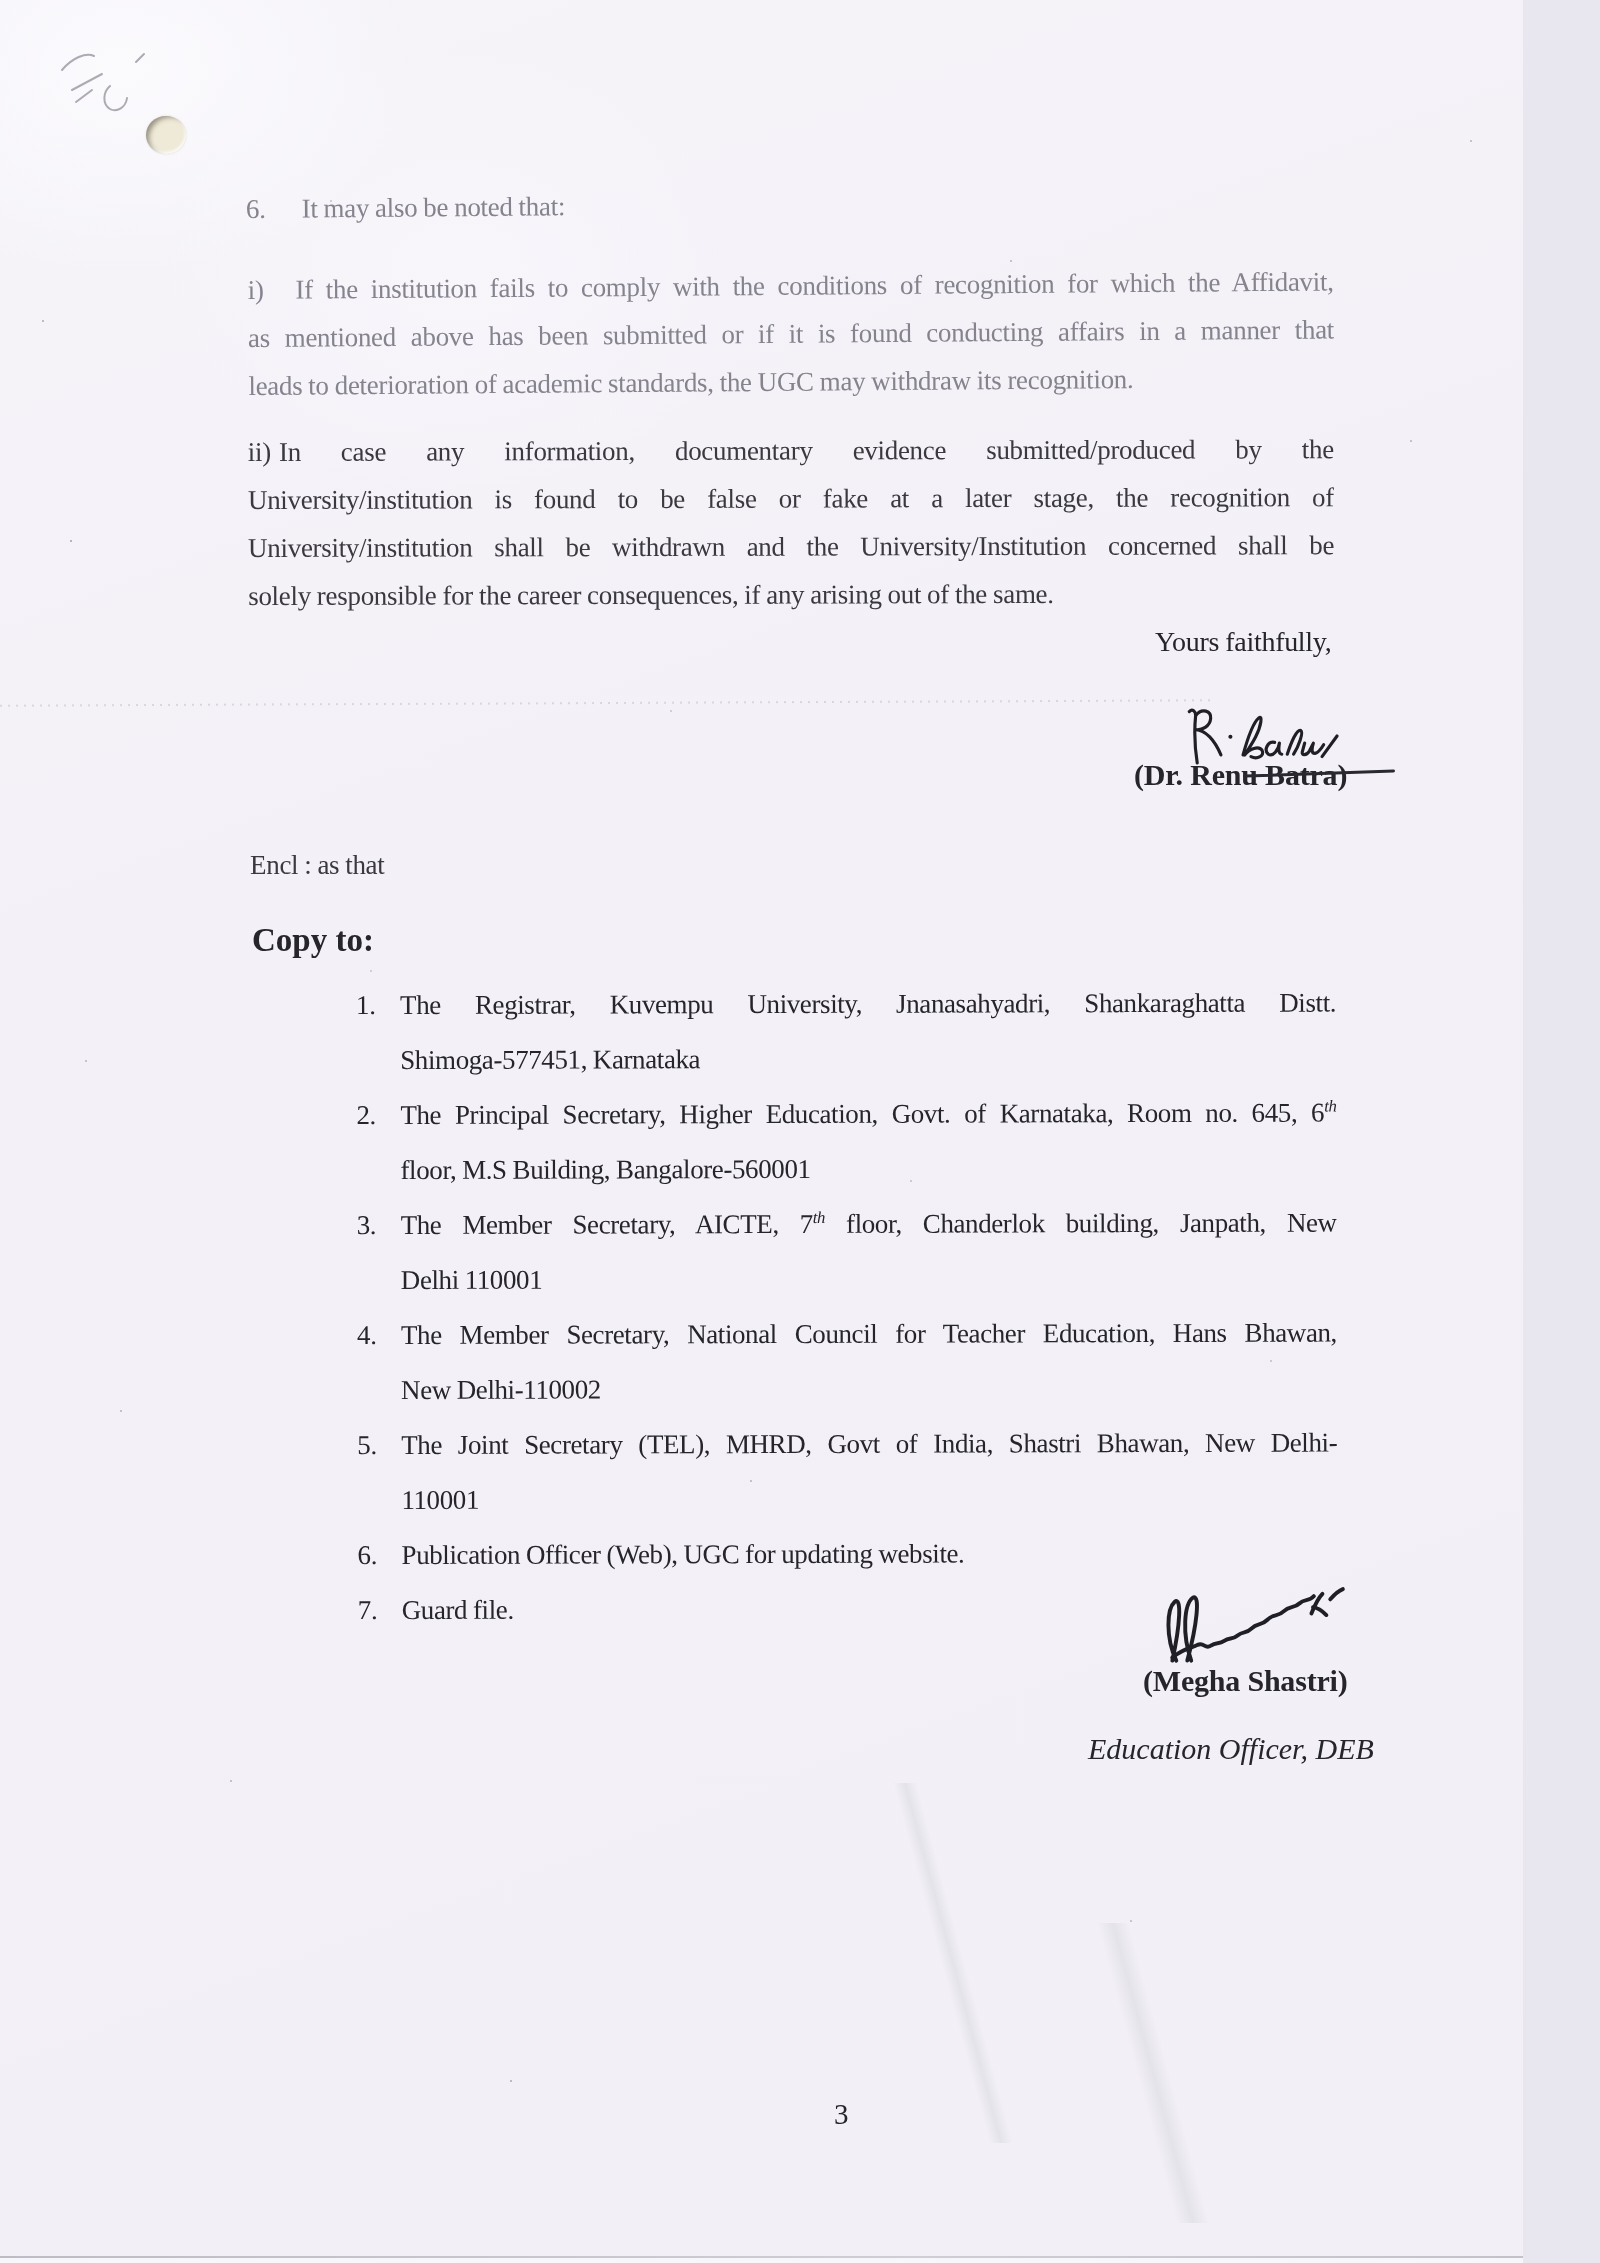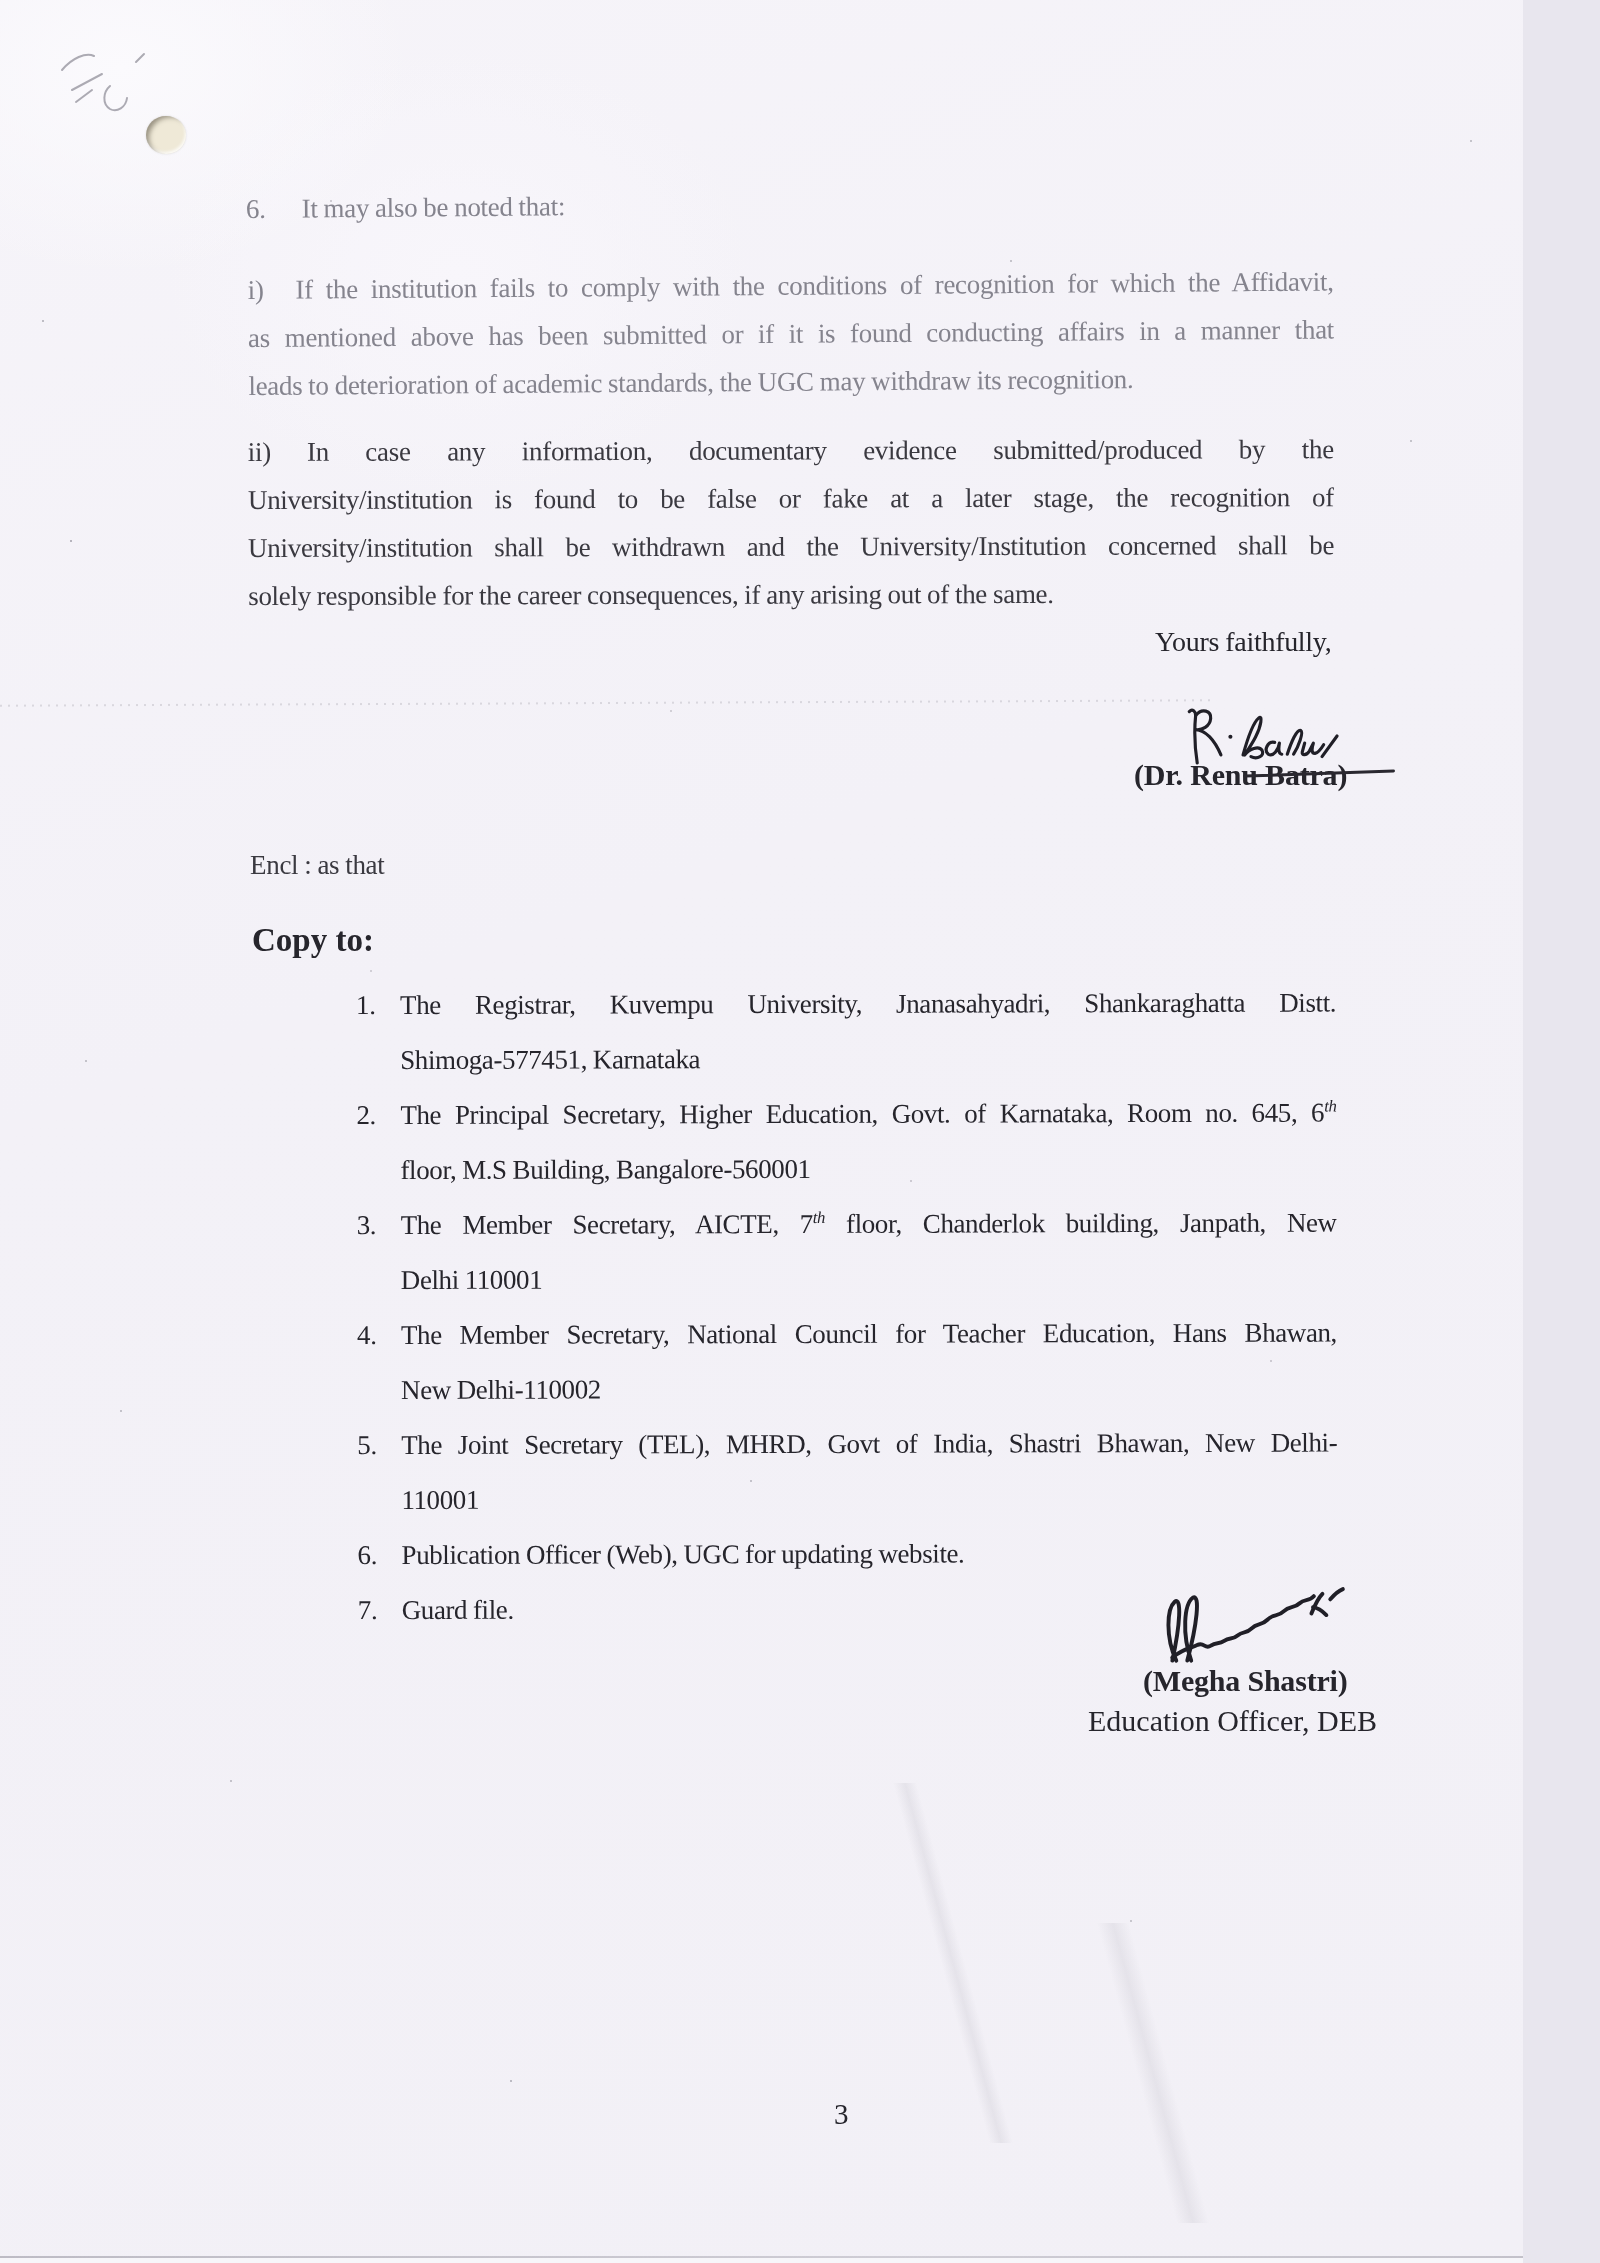--- a/index.html
+++ b/index.html
@@ -17,33 +17,33 @@
   .faded{color:#85848e;}
   .dark{color:#3a3940;}
   .darker{color:#26252c;}
   .jwrap{width:1086px;}
   .jline{
     display:block; height:48px; line-height:48px; overflow:hidden;
     text-align:justify; text-align-last:justify;
   }
   .jline.lastline{text-align-last:left;}
   .clabel-i{display:inline-block; margin-right:32px;}
-  .clabel-ii{display:inline-block; margin-right:36px;}
+  .clabel-ii{display:inline-block; margin-right:8px;}
   .note-num{display:inline-block; margin-right:36px;}
   .copylist{width:936px;}
   .copy-item{position:relative;}
   .copy-item .num{position:absolute; left:-44px; top:0; line-height:55px;}
   .cline{
     display:block; height:55px; line-height:55px; overflow:hidden;
     letter-spacing:-0.4px; word-spacing:-0.5px;
   }
   .cline.j{text-align:justify; text-align-last:justify;}
   sup{font-size:0.62em; vertical-align:super; line-height:0;font-style:italic;}
   .bold{font-weight:bold;}
-  .italic{}
+  .italic{font-style:italic;margin-top:28px;}
   .sig-stroke{fill:none; stroke:#201f27; stroke-linecap:round; stroke-linejoin:round;}
   .punch-hole{
     width:40px;height:38px;border-radius:50%;
     background:#efe9d7;
     box-shadow: inset 5px 3px 5px -2px rgba(80,72,58,.55), inset -1px -2px 3px rgba(255,255,255,.8), 0 0 2px rgba(120,114,100,.25);
   }
   .fold-line{
     width:1210px;height:2px;opacity:.75;
     background:repeating-linear-gradient(90deg, rgba(105,102,115,.26) 0 2px, rgba(105,102,115,0) 2px 8px);
     transform:rotate(-0.25deg);

